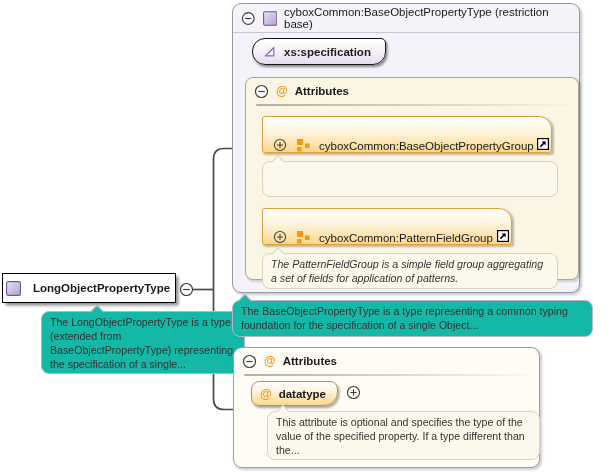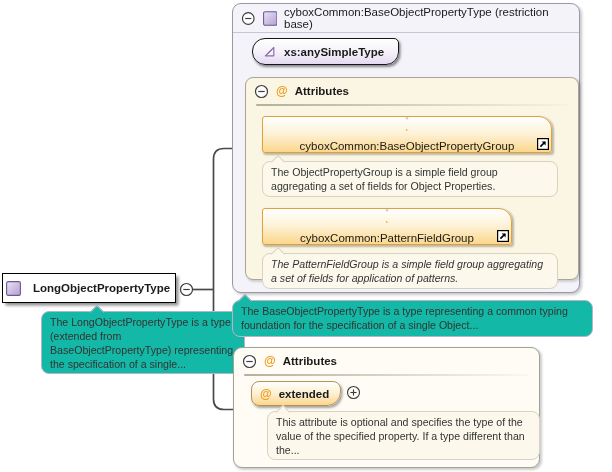--- a/index.html
+++ b/index.html
@@ -69,25 +69,25 @@
   }
   .panel-header{
     display:flex;align-items:center;gap:7px;height:26px;padding:0 8px;
     font-size:11.5px;font-weight:600;
   }
   .panel-sep{height:2px;margin:0 10px 0 10px;
     background:linear-gradient(to right,#b5b09e,rgba(181,176,158,0.05));border-radius:1px;}
 
   .group-box{
     position:absolute;height:37px;box-sizing:border-box;
-    display:flex;align-items:center;gap:9px;padding:0 10px;
+    display:flex;align-items:flex-end;gap:9px;padding:0 10px;
     background:linear-gradient(#ffffff,#fdf3da 45%,#fbd78c);
     border:1.2px solid #dfa13a;border-radius:3px 13px 3px 3px;
     box-shadow:1.5px 1.5px 2px rgba(0,0,0,0.25);
-    font-size:11.5px;white-space:nowrap;flex-direction:column;
+    font-size:11.5px;white-space:nowrap;
   }
   .group-box .link-icon{position:absolute;right:2px;bottom:2px;}
   .group-1{left:16px;top:38px;width:290px;}
   .group-2{left:16px;top:130px;width:250px;}
   .gdesc-1{position:absolute;left:16px;top:83px;width:296px;height:36px;}
   .gdesc-2{position:absolute;left:16px;top:175px;width:296px;height:36px;font-style:italic;}
 
   .bottom-box{
     left:233px;top:347px;width:307px;height:121px;
     background:#fefcf4;border:1px solid #a5a193;border-radius:9px;
@@ -153,21 +153,21 @@
       <rect x="0.6" y="0.6" width="13.8" height="13.8" rx="1.5" fill="url(#purpGrad)" stroke="#6f5694" stroke-width="1.1"></rect>
     </svg>
     <span>cyboxCommon:BaseObjectPropertyType (restriction base)</span>
   </div>
 
   <div class="badge-simple">
     <svg width="13" height="13" viewBox="0 0 13 13">
       <path d="M2.3,10.8 L10.8,2.3 L10.8,10.8 Z" fill="#f5f1fa" stroke="#8a6fae" stroke-width="1.2" stroke-linejoin="round"></path>
       <line x1="4.4" y1="9.4" x2="9.4" y2="4.4" stroke="#8a6fae" stroke-width="1"></line>
     </svg>
-    <span>xs:anySimpleType</span>
+    <span>xs:specification</span>
   </div>
 
   <div class="attr-panel-top">
     <div class="panel-header">
       <svg class="toggle-circle" width="15" height="15" viewBox="0 0 15 15">
         <circle cx="7.5" cy="7.5" r="6" fill="#fff" stroke="#3c3c3c" stroke-width="1.2"></circle>
         <line x1="4.3" y1="7.5" x2="10.7" y2="7.5" stroke="#3c3c3c" stroke-width="1.2"></line>
       </svg>
       <span class="at-icon">@</span>
       <span>Attributes</span>
@@ -187,21 +187,20 @@
       </svg>
       <span>cyboxCommon:BaseObjectPropertyGroup</span>
       <svg class="link-icon" width="12" height="12" viewBox="0 0 12 12">
         <rect x="0.6" y="0.6" width="10.8" height="10.8" fill="#ffffff" stroke="#000" stroke-width="1.2"></rect>
         <path d="M3.4,8.6 L8,4" stroke="#000" stroke-width="1.7" fill="none"></path>
         <path d="M4.6,3.4 H8.6 V7.4 Z" fill="#000"></path>
       </svg>
     </div>
     <div class="tip tip-cream gdesc-1">
       <div class="notch" style="left:10px;"></div>
-      <span class="desc-text">The ObjectPropertyGroup is a simple field group aggregating a set of fields for Object Properties.</span>
     </div>
 
     <div class="group-box group-2">
       <svg width="14" height="14" viewBox="0 0 15 15">
         <circle cx="7.5" cy="7.5" r="6" fill="none" stroke="#3c3c3c" stroke-width="1.1"></circle>
         <line x1="4.4" y1="7.5" x2="10.6" y2="7.5" stroke="#3c3c3c" stroke-width="1.1"></line>
         <line x1="7.5" y1="4.4" x2="7.5" y2="10.6" stroke="#3c3c3c" stroke-width="1.1"></line>
       </svg>
       <svg width="14" height="14" viewBox="0 0 14 14">
         <rect x="1" y="1" width="6" height="6" fill="#f59b0e"></rect>
@@ -233,21 +232,21 @@
       <circle cx="7.5" cy="7.5" r="6" fill="#fff" stroke="#3c3c3c" stroke-width="1.2"></circle>
       <line x1="4.3" y1="7.5" x2="10.7" y2="7.5" stroke="#3c3c3c" stroke-width="1.2"></line>
     </svg>
     <span class="at-icon">@</span>
     <span>Attributes</span>
   </div>
   <div class="panel-sep"></div>
 
   <div class="badge-attr">
     <span class="at-icon">@</span>
-    <span>extended</span>
+    <span>datatype</span>
   </div>
   <svg class="attr-plus" width="15" height="15" viewBox="0 0 15 15">
     <circle cx="7.5" cy="7.5" r="6" fill="none" stroke="#3c3c3c" stroke-width="1.1"></circle>
     <line x1="4.4" y1="7.5" x2="10.6" y2="7.5" stroke="#3c3c3c" stroke-width="1.1"></line>
     <line x1="7.5" y1="4.4" x2="7.5" y2="10.6" stroke="#3c3c3c" stroke-width="1.1"></line>
   </svg>
 
   <div class="tip tip-cream adesc">
     <div class="notch" style="left:10px;"></div>
     <span class="desc-text">This attribute is optional and specifies the type of the value of the specified property. If a type different than the...</span>

